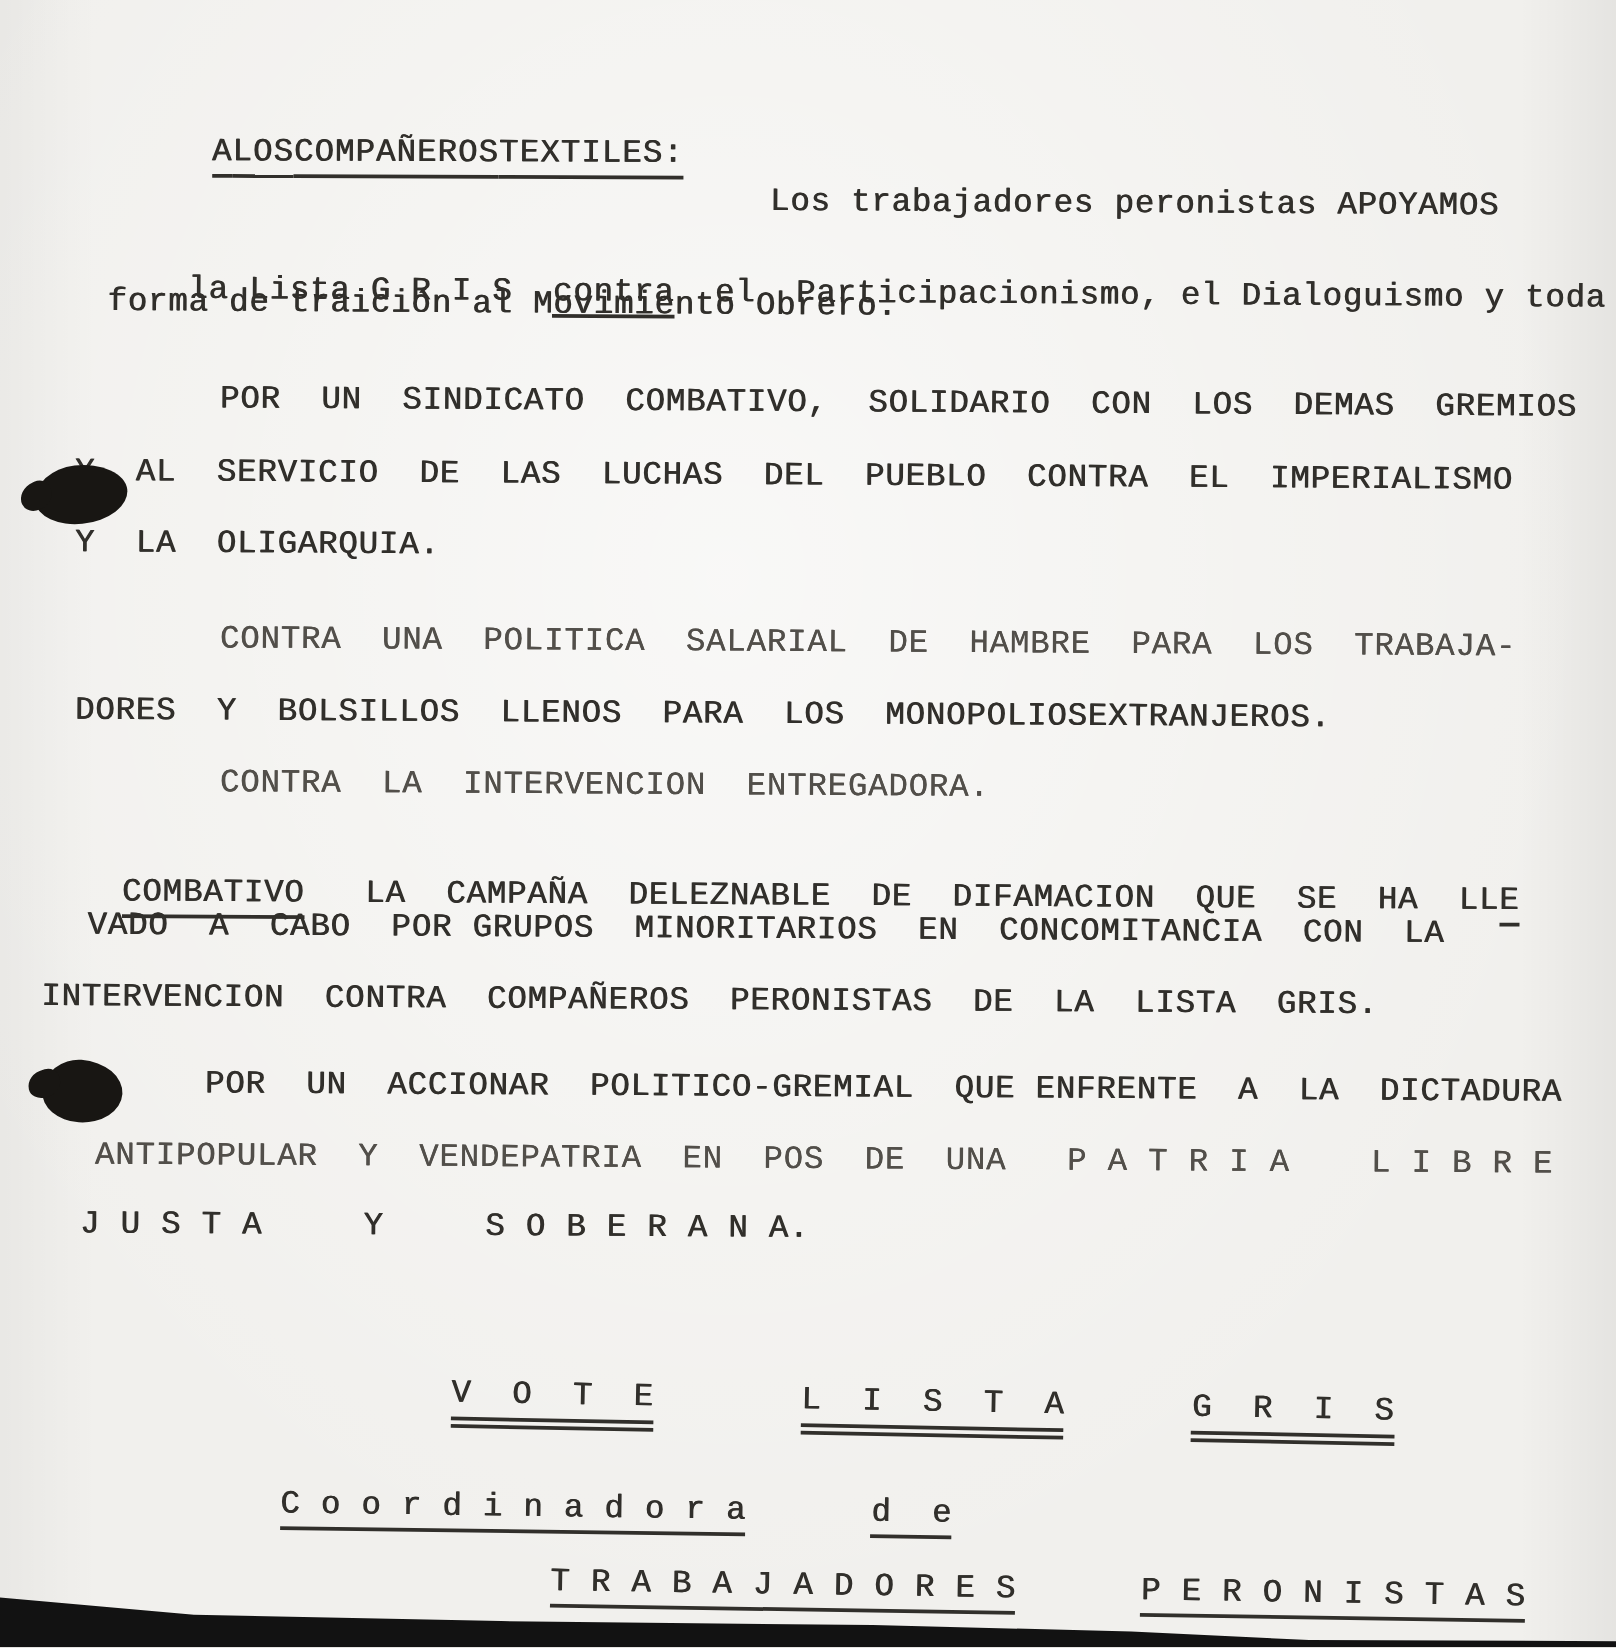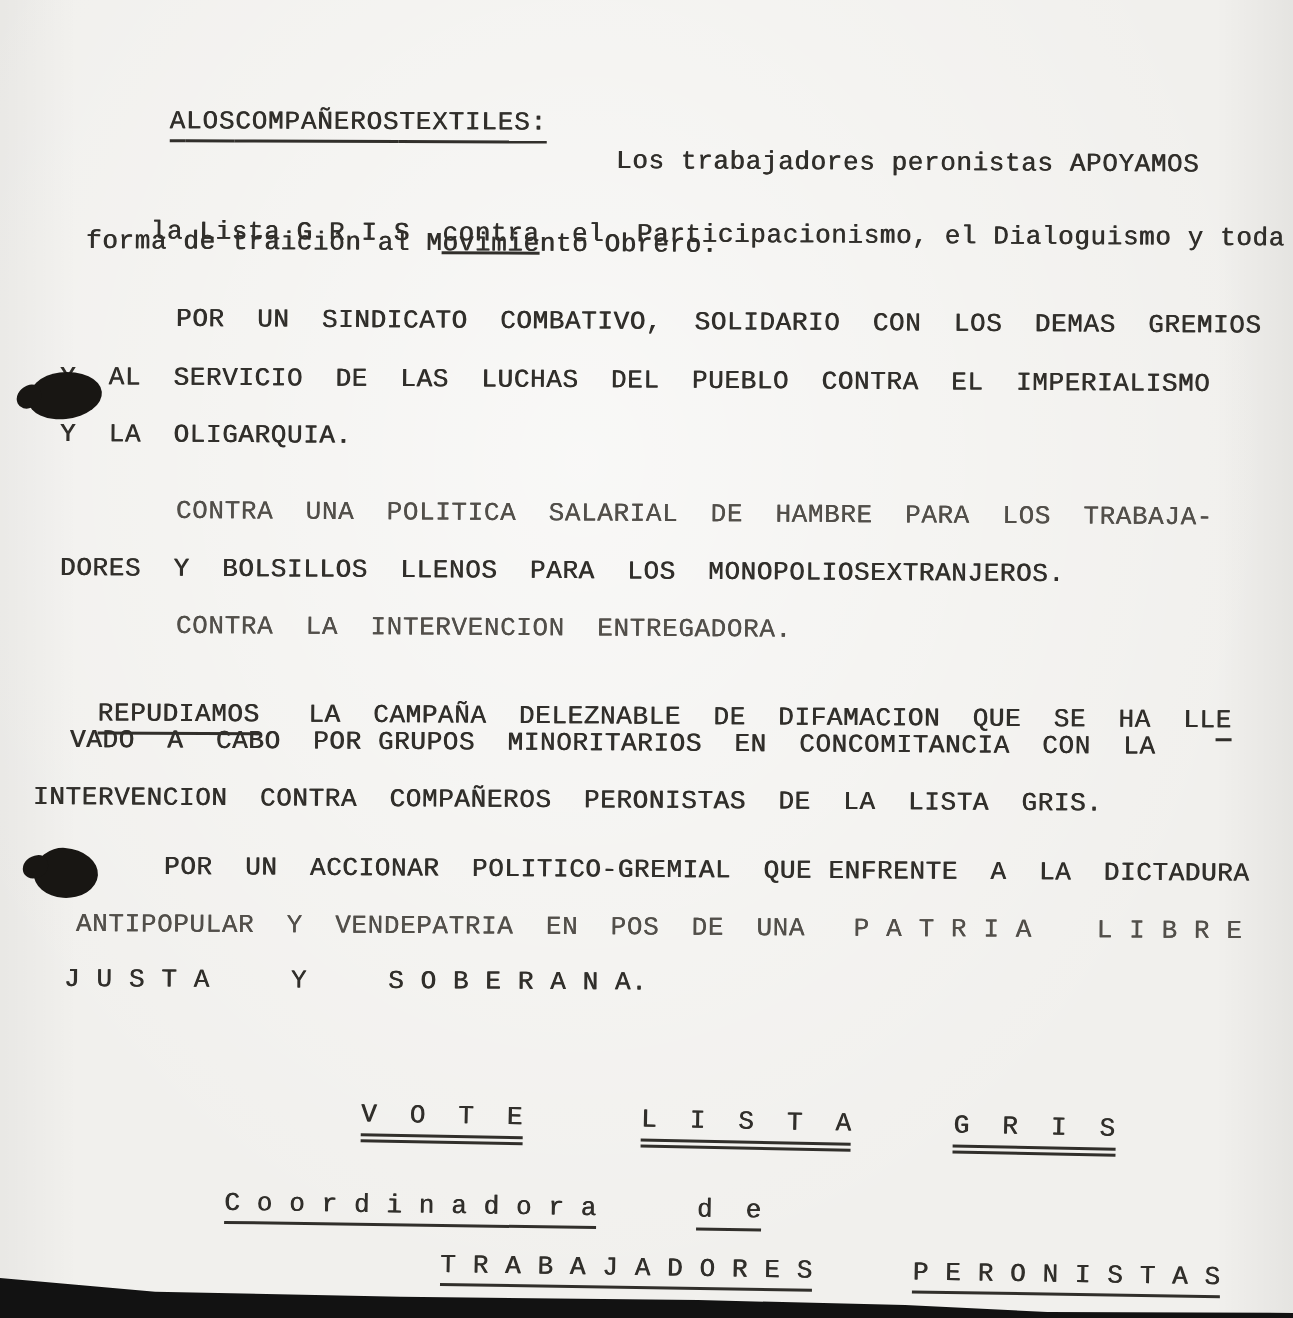--- a/index.html
+++ b/index.html
@@ -79,21 +79,21 @@
   <div class="l" style="top:304px;left:176px;">POR  UN  SINDICATO  COMBATIVO,  SOLIDARIO  CON  LOS  DEMAS  GREMIOS</div>
   <div class="l" style="top:362px;left:60px;">Y  AL  SERVICIO  DE  LAS  LUCHAS  DEL  PUEBLO  CONTRA  EL  IMPERIALISMO</div>
   <div class="l" style="top:419px;left:60px;">Y  LA  OLIGARQUIA.</div>
 
   <div class="l faint" style="top:496px;left:176px;">CONTRA  UNA  POLITICA  SALARIAL  DE  HAMBRE  PARA  LOS  TRABAJA-</div>
   <div class="l" style="top:553px;left:60px;">DORES  Y  BOLSILLOS  LLENOS  PARA  LOS  MONOPOLIOSEXTRANJEROS.</div>
 
   <div class="l faint" style="top:611px;left:176px;">CONTRA  LA  INTERVENCION  ENTREGADORA.</div>
 
   <div class="l" style="top:668px;left:33px;">
-    <span class="u">REPUDIAMOS</span><span>   LA  CAMPAÑA  DELEZNABLE  DE  DIFAMACION  QUE  SE  HA  LL</span><span class="u">E</span>
+    <span class="u">COMBATIVO</span><span>   LA  CAMPAÑA  DELEZNABLE  DE  DIFAMACION  QUE  SE  HA  LL</span><span class="u">E</span>
   </div>
   <div class="l" style="top:725px;left:70px;">VADO  A  CABO  POR GRUPOS  MINORITARIOS  EN  CONCOMITANCIA  CON  LA</div>
   <div class="l" style="top:782px;left:33px;">INTERVENCION  CONTRA  COMPAÑEROS  PERONISTAS  DE  LA  LISTA  GRIS.</div>
 
   <div class="l" style="top:852px;left:164px;">POR  UN  ACCIONAR  POLITICO-GREMIAL  QUE ENFRENTE  A  LA  DICTADURA</div>
   <div class="l faint" style="top:909px;left:76px;">ANTIPOPULAR  Y  VENDEPATRIA  EN  POS  DE  UNA   P A T R I A    L I B R E</div>
   <div class="l" style="top:964px;left:64px;">J U S T A     Y     S O B E R A N A.</div>
 
   <div class="l vote" style="top:1068px;left:297px;">
     <span class="u-heavy vgap1">V  O  T  E</span><span class="u-heavy vgap2">L  I  S  T  A</span><span class="u-heavy">G  R  I  S</span>

